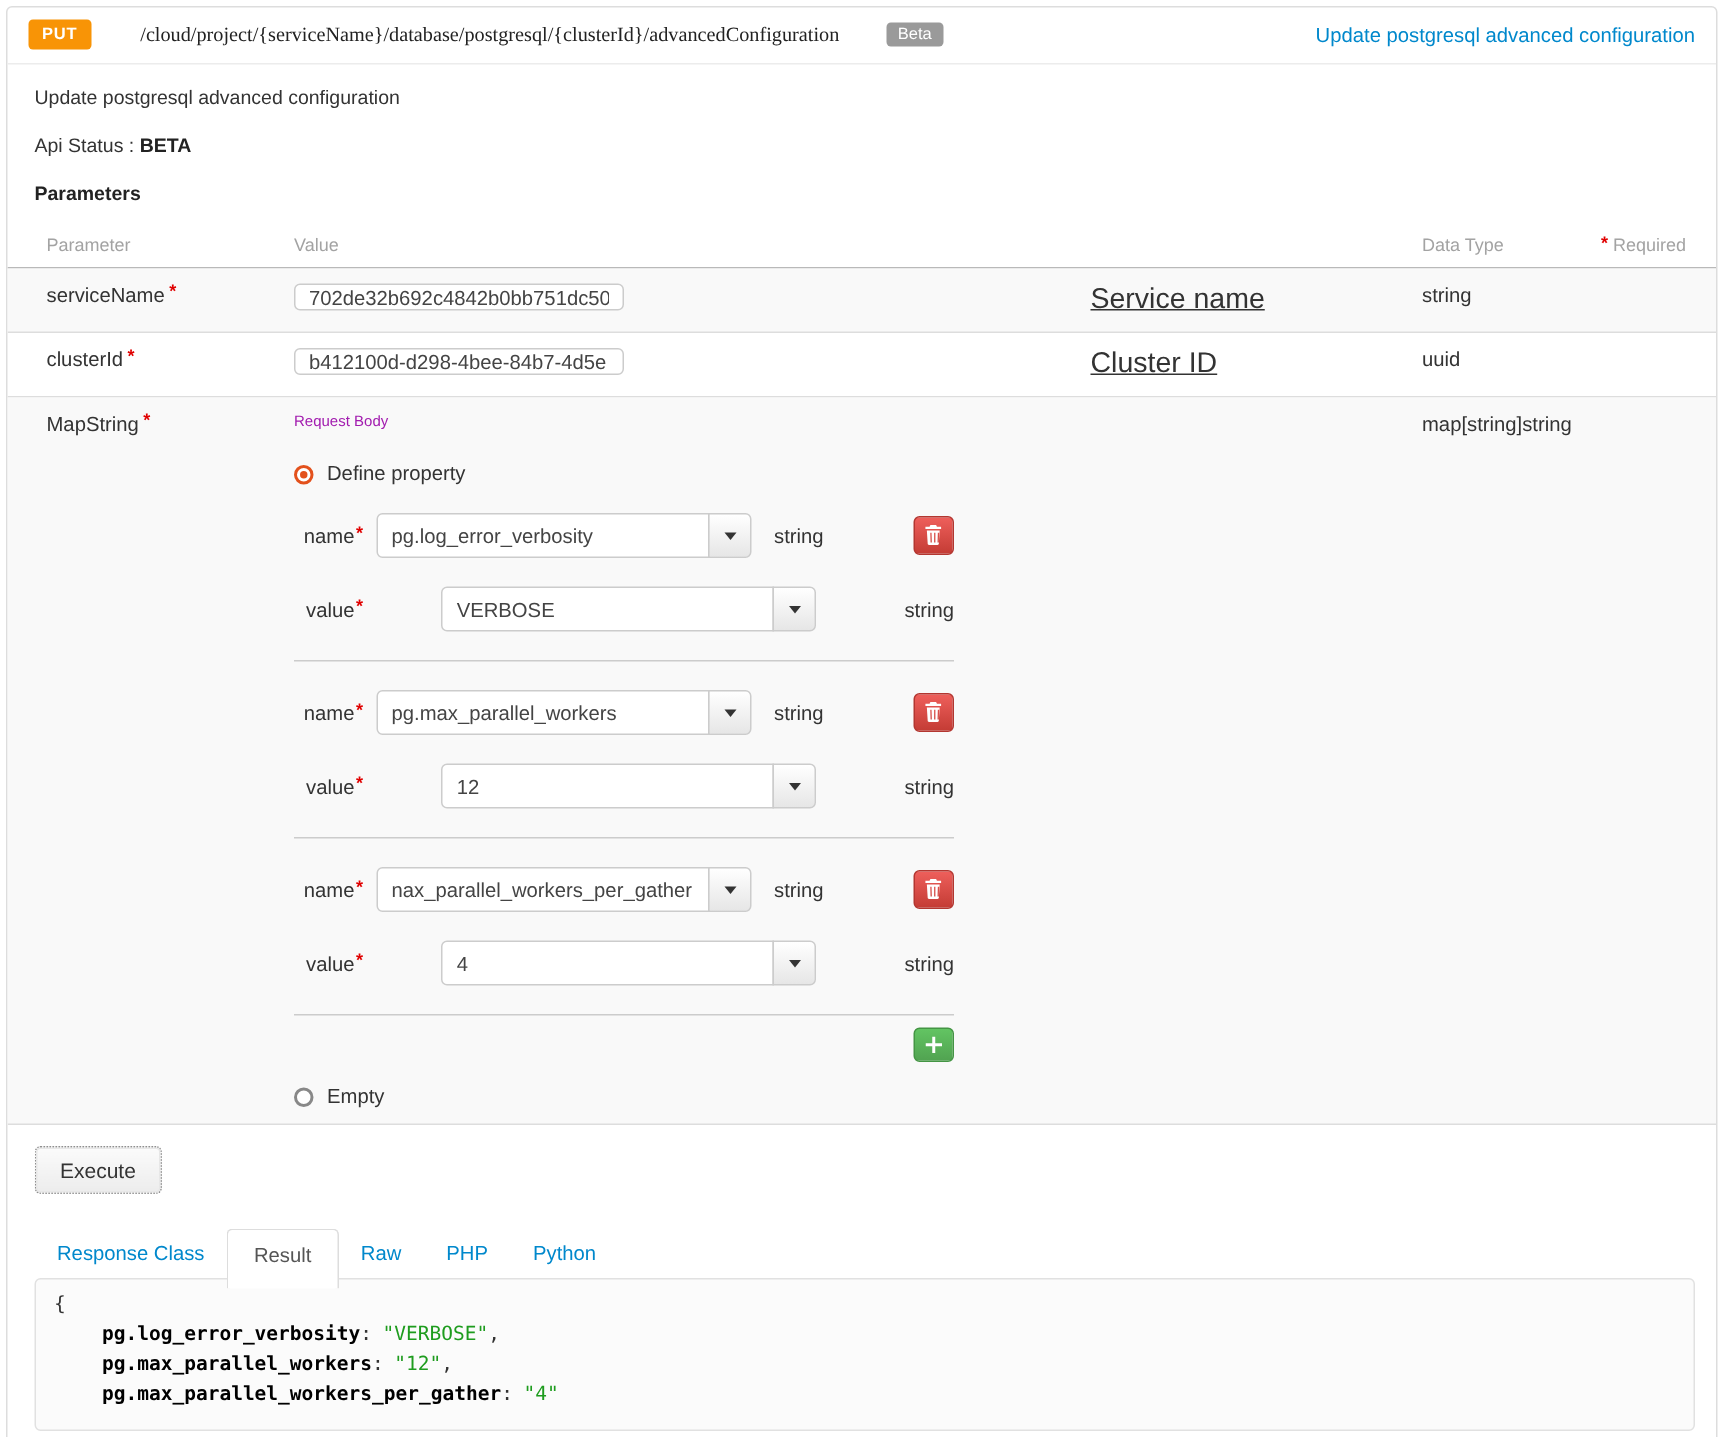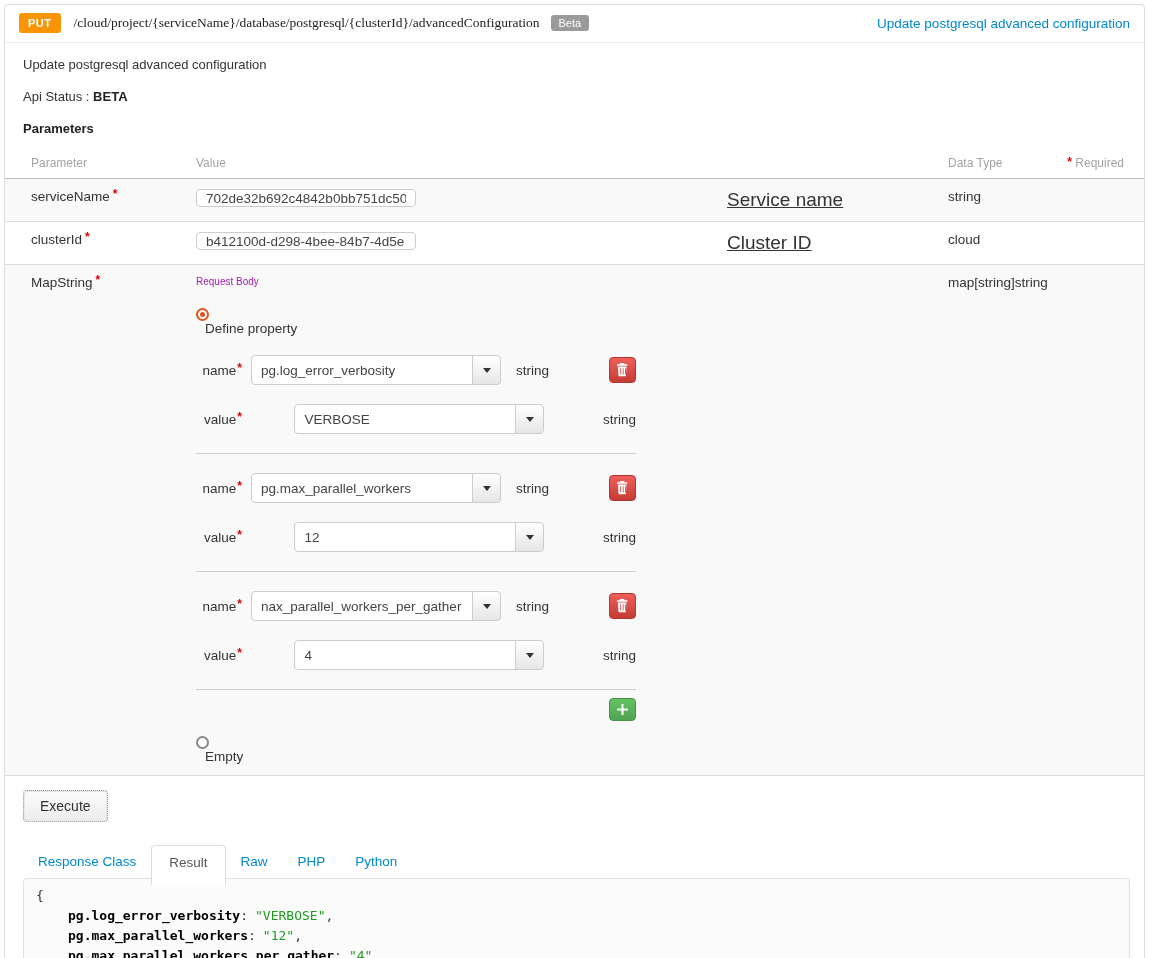--- a/index.html
+++ b/index.html
@@ -1,21 +1,21 @@
 <!DOCTYPE html>
 <html><head>
 <meta charset="utf-8">
 <style>
   * { box-sizing: border-box; }
   html,body { margin:0; padding:0; background:#fff; }
   body { font-family:"Liberation Sans", sans-serif; font-size:13px; color:#333; }
   .panel { margin:4px; border:1px solid #ddd; border-radius:4px; background:#fff; min-height:948px; overflow:hidden; }
 
   
-  .topbar { display:flex; align-items:center; padding:8px 14px 9px 14px; border-bottom:1px solid #ececec; }
+  .topbar { display:flex; align-items:center; padding:8px 14px 9px 14px; border-bottom:1px solid #ececec;gap:20px; }
   .method-badge { background:#f89406; color:#fff; font-weight:bold; font-size:11px; padding:4px 9px; border-radius:3px; letter-spacing:.5px; }
   .endpoint-path { margin-left:13px; font-size:13.5px; color:#222;font-family:Liberation Serif, serif; }
   .beta-badge { margin-left:11px; background:#9a9a9a; color:#fff; font-size:11px; padding:2px 8px; border-radius:3px; }
   .doc-link { margin-left:auto; color:#0088cc; font-size:13.5px; text-decoration:none; cursor:pointer; }
 
   .summary { margin:14px 14px 0 18px; color:#333; }
   .api-status { margin:17px 14px 0 18px; }
   .api-status b { color:#222; }
   .params-title { margin:17px 14px 0 18px; font-weight:bold; color:#222; }
 
@@ -34,21 +34,21 @@
   .data-row.striped { background:#f9f9f9; }
   .cell { padding-top:10px; padding-bottom:10px; }
   .cell-param { padding-left:26px; font-size:13.5px; color:#333; }
   .cell-desc { font-size:19px;text-decoration:underline; }
   .cell-type { font-size:13.5px; }
   .text-input { width:220px; height:18px; padding:4px 9px; border:1px solid #ccc; border-radius:4px; font-size:13.5px; color:#444; font-family:"Liberation Sans",sans-serif; background:#fff; }
 
   
   .map-body { padding-bottom:4px; }
   .request-body-label { margin-top:1px; color:#a21caf; font-size:10px; }
-  .radio-row { display:flex; align-items:flex-start; margin-top:21px; cursor:pointer;flex-direction:column; }
+  .radio-row { display:flex; align-items:flex-end; margin-top:21px; cursor:pointer; }
   .radio { width:13px; height:13px; border-radius:50%; border:2px solid #888; position:relative; flex:none; background:#fff; }
   .radio.checked { border-color:#e3511c; }
   .radio.checked::after { content:''; position:absolute; left:2px; top:2px; right:2px; bottom:2px; background:#e3511c; border-radius:50%; }
   .radio-label { margin-left:9px; font-size:13.5px; }
 
   .props { width:440px; }
   .prop-row { display:flex; align-items:center; margin-top:19px;justify-content:space-between; }
   .prop-label { width:55px; text-align:right; padding-right:9px; font-size:13.5px; color:#333; flex:none; white-space:nowrap; }
   .combo { display:flex; align-items:stretch; }
   .combo-input { width:222px; height:30px; padding:4px 9px; border:1px solid #ccc; border-radius:4px 0 0 4px; font-size:13.5px; color:#444; font-family:"Liberation Sans",sans-serif; background:#fff; }
@@ -120,21 +120,21 @@
     </div>
 
     <div class="grid-row data-row">
       <div class="cell cell-param">
         <span>clusterId</span><span class="req">*</span>
       </div>
       <div class="cell">
         <input class="text-input" type="text" value="b412100d-d298-4bee-84b7-4d5e" style="">
       </div>
       <div class="cell cell-desc">Cluster ID</div>
-      <div class="cell cell-type">cloud</div>
+      <div class="cell cell-type">uuid</div>
     </div>
 
     <div class="grid-row data-row striped">
       <div class="cell cell-param">
         <span>MapString</span><span class="req">*</span>
       </div>
       <div class="cell map-body">
         <div class="request-body-label">Request Body</div>
 
         <div class="radio-row">

